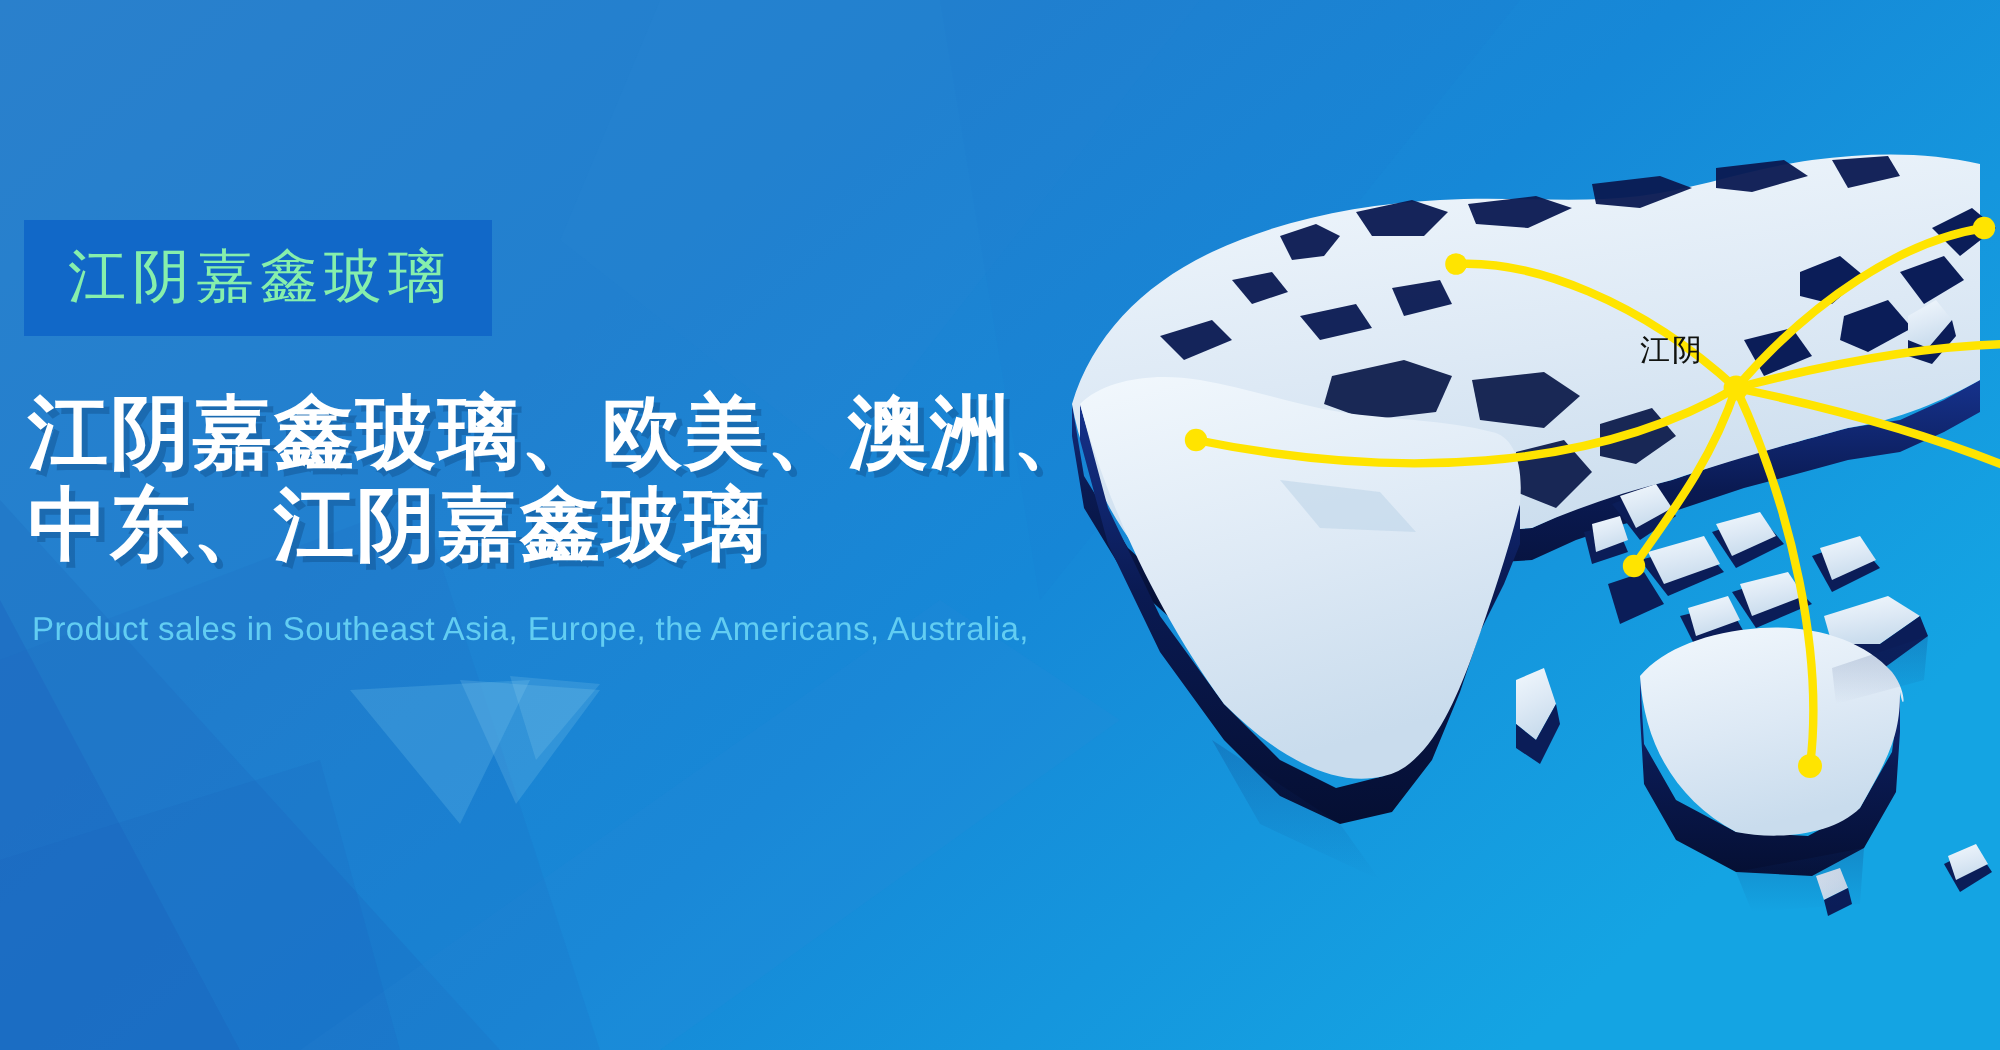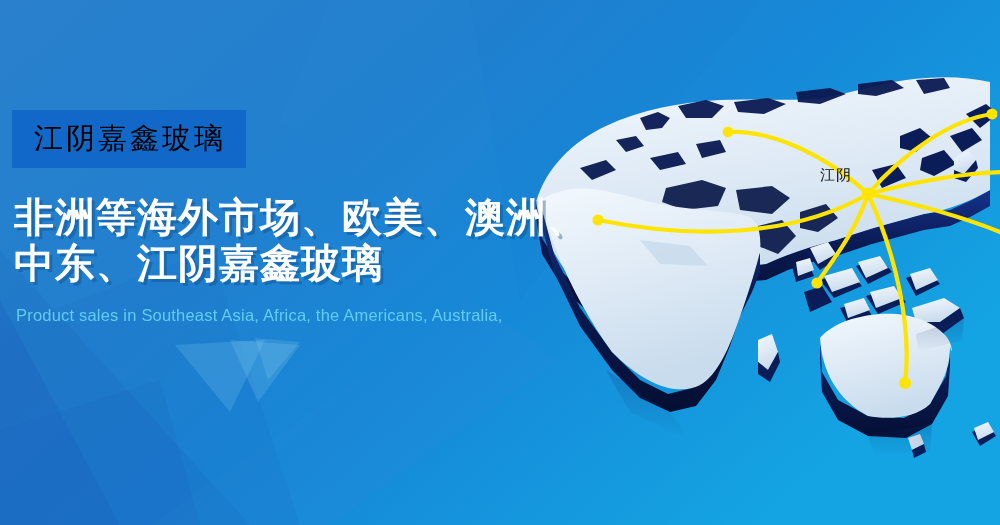--- a/index.html
+++ b/index.html
@@ -40,21 +40,21 @@
   .copy {
     position: absolute;
     left: 12px;
     top: 110px;
     width: 560px;
   }
 
   .brand-badge {
     display: inline-block;
     background: #1168c8;
-    color: #000000;
+    color: #86efac;
     font-size: 29px;
     line-height: 1;
     letter-spacing: 3px;
     padding: 14px 20px 15px 22px;
     font-family: "DejaVu Sans", "Liberation Sans", sans-serif;
     font-weight: 400;
   }
 
   .headline {
     margin: 26px 0 0 2px;
@@ -291,22 +291,22 @@
     </svg>
   </div>
 
   <div class="hub-label">江阴</div>
 
   <div class="copy">
 
     <div class="brand-badge">江阴嘉鑫玻璃</div>
 
     <div class="headline">
-      <span class="hl-line">非洲等海外市场、欧美、澳洲、</span>
+      <span class="hl-line">江阴嘉鑫玻璃、欧美、澳洲、</span>
       <span class="hl-line">中东、江阴嘉鑫玻璃</span>
     </div>
 
     <div class="subline">
-      <span class="sub-line">Product sales in Southeast Asia, Africa, the Americans, Australia,</span>
+      <span class="sub-line">Product sales in Southeast Asia, Europe, the Americans, Australia,</span>
     </div>
 
   </div>
 </div>
 
 </body></html>

